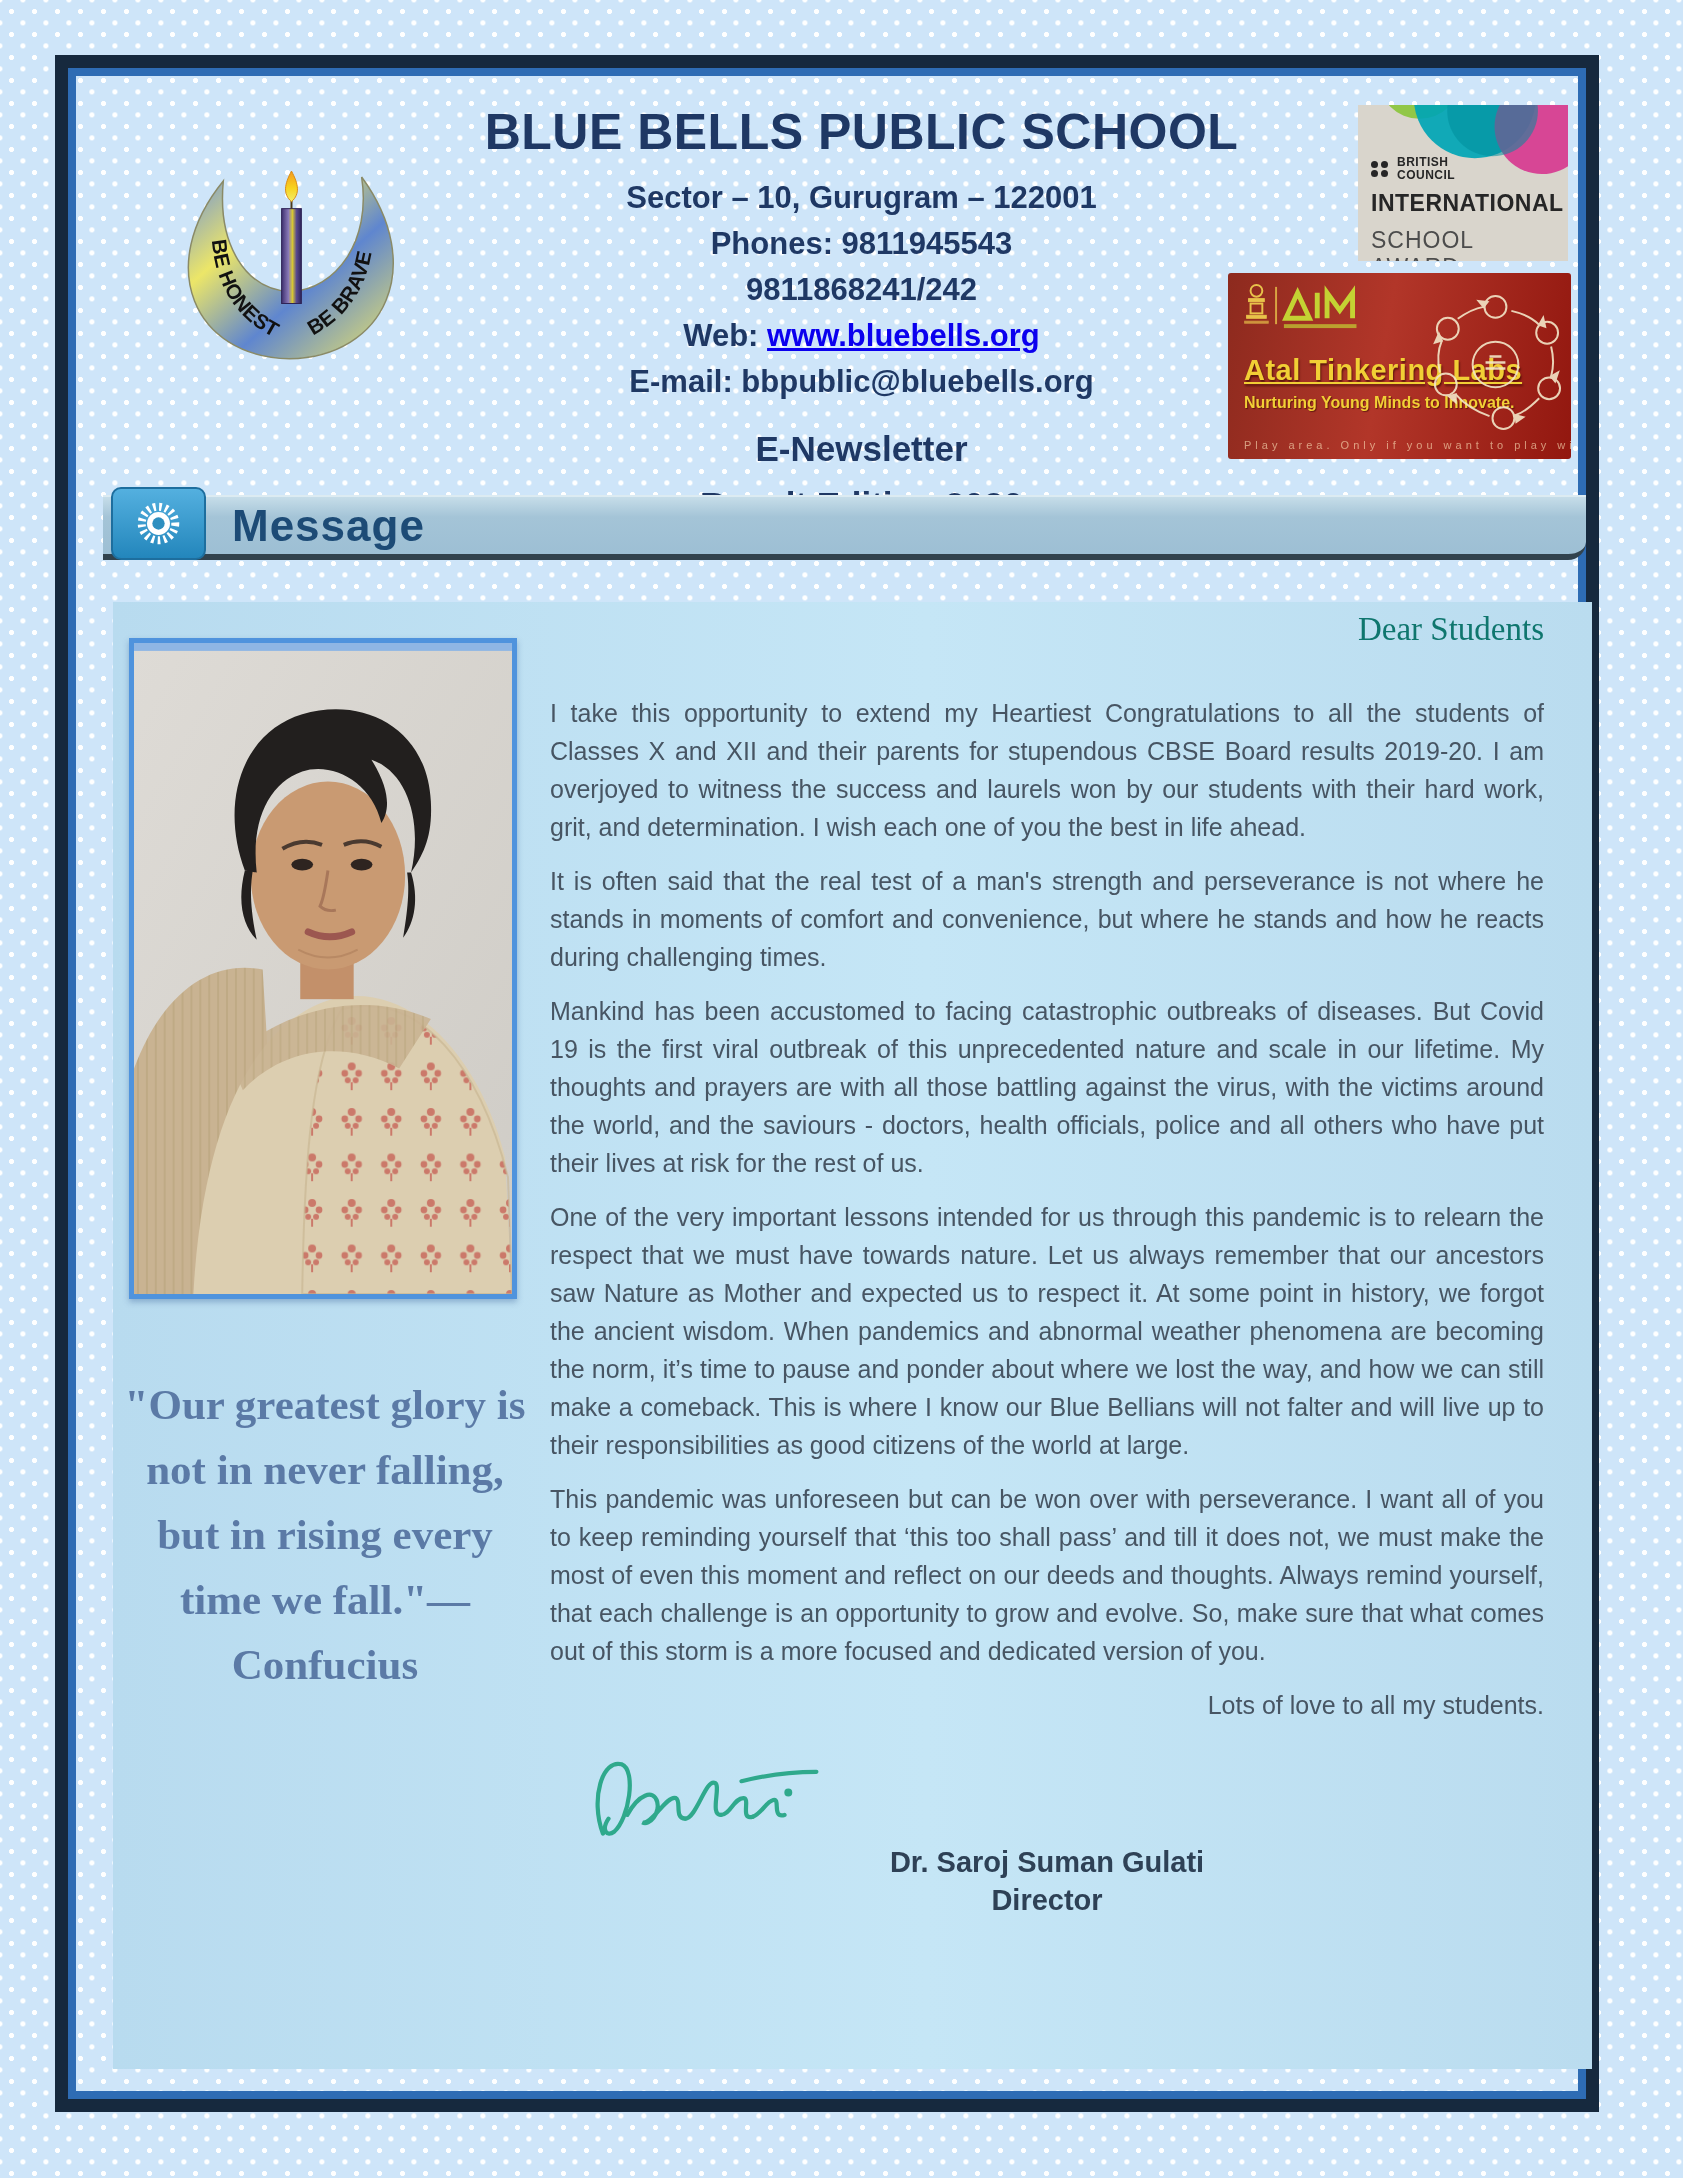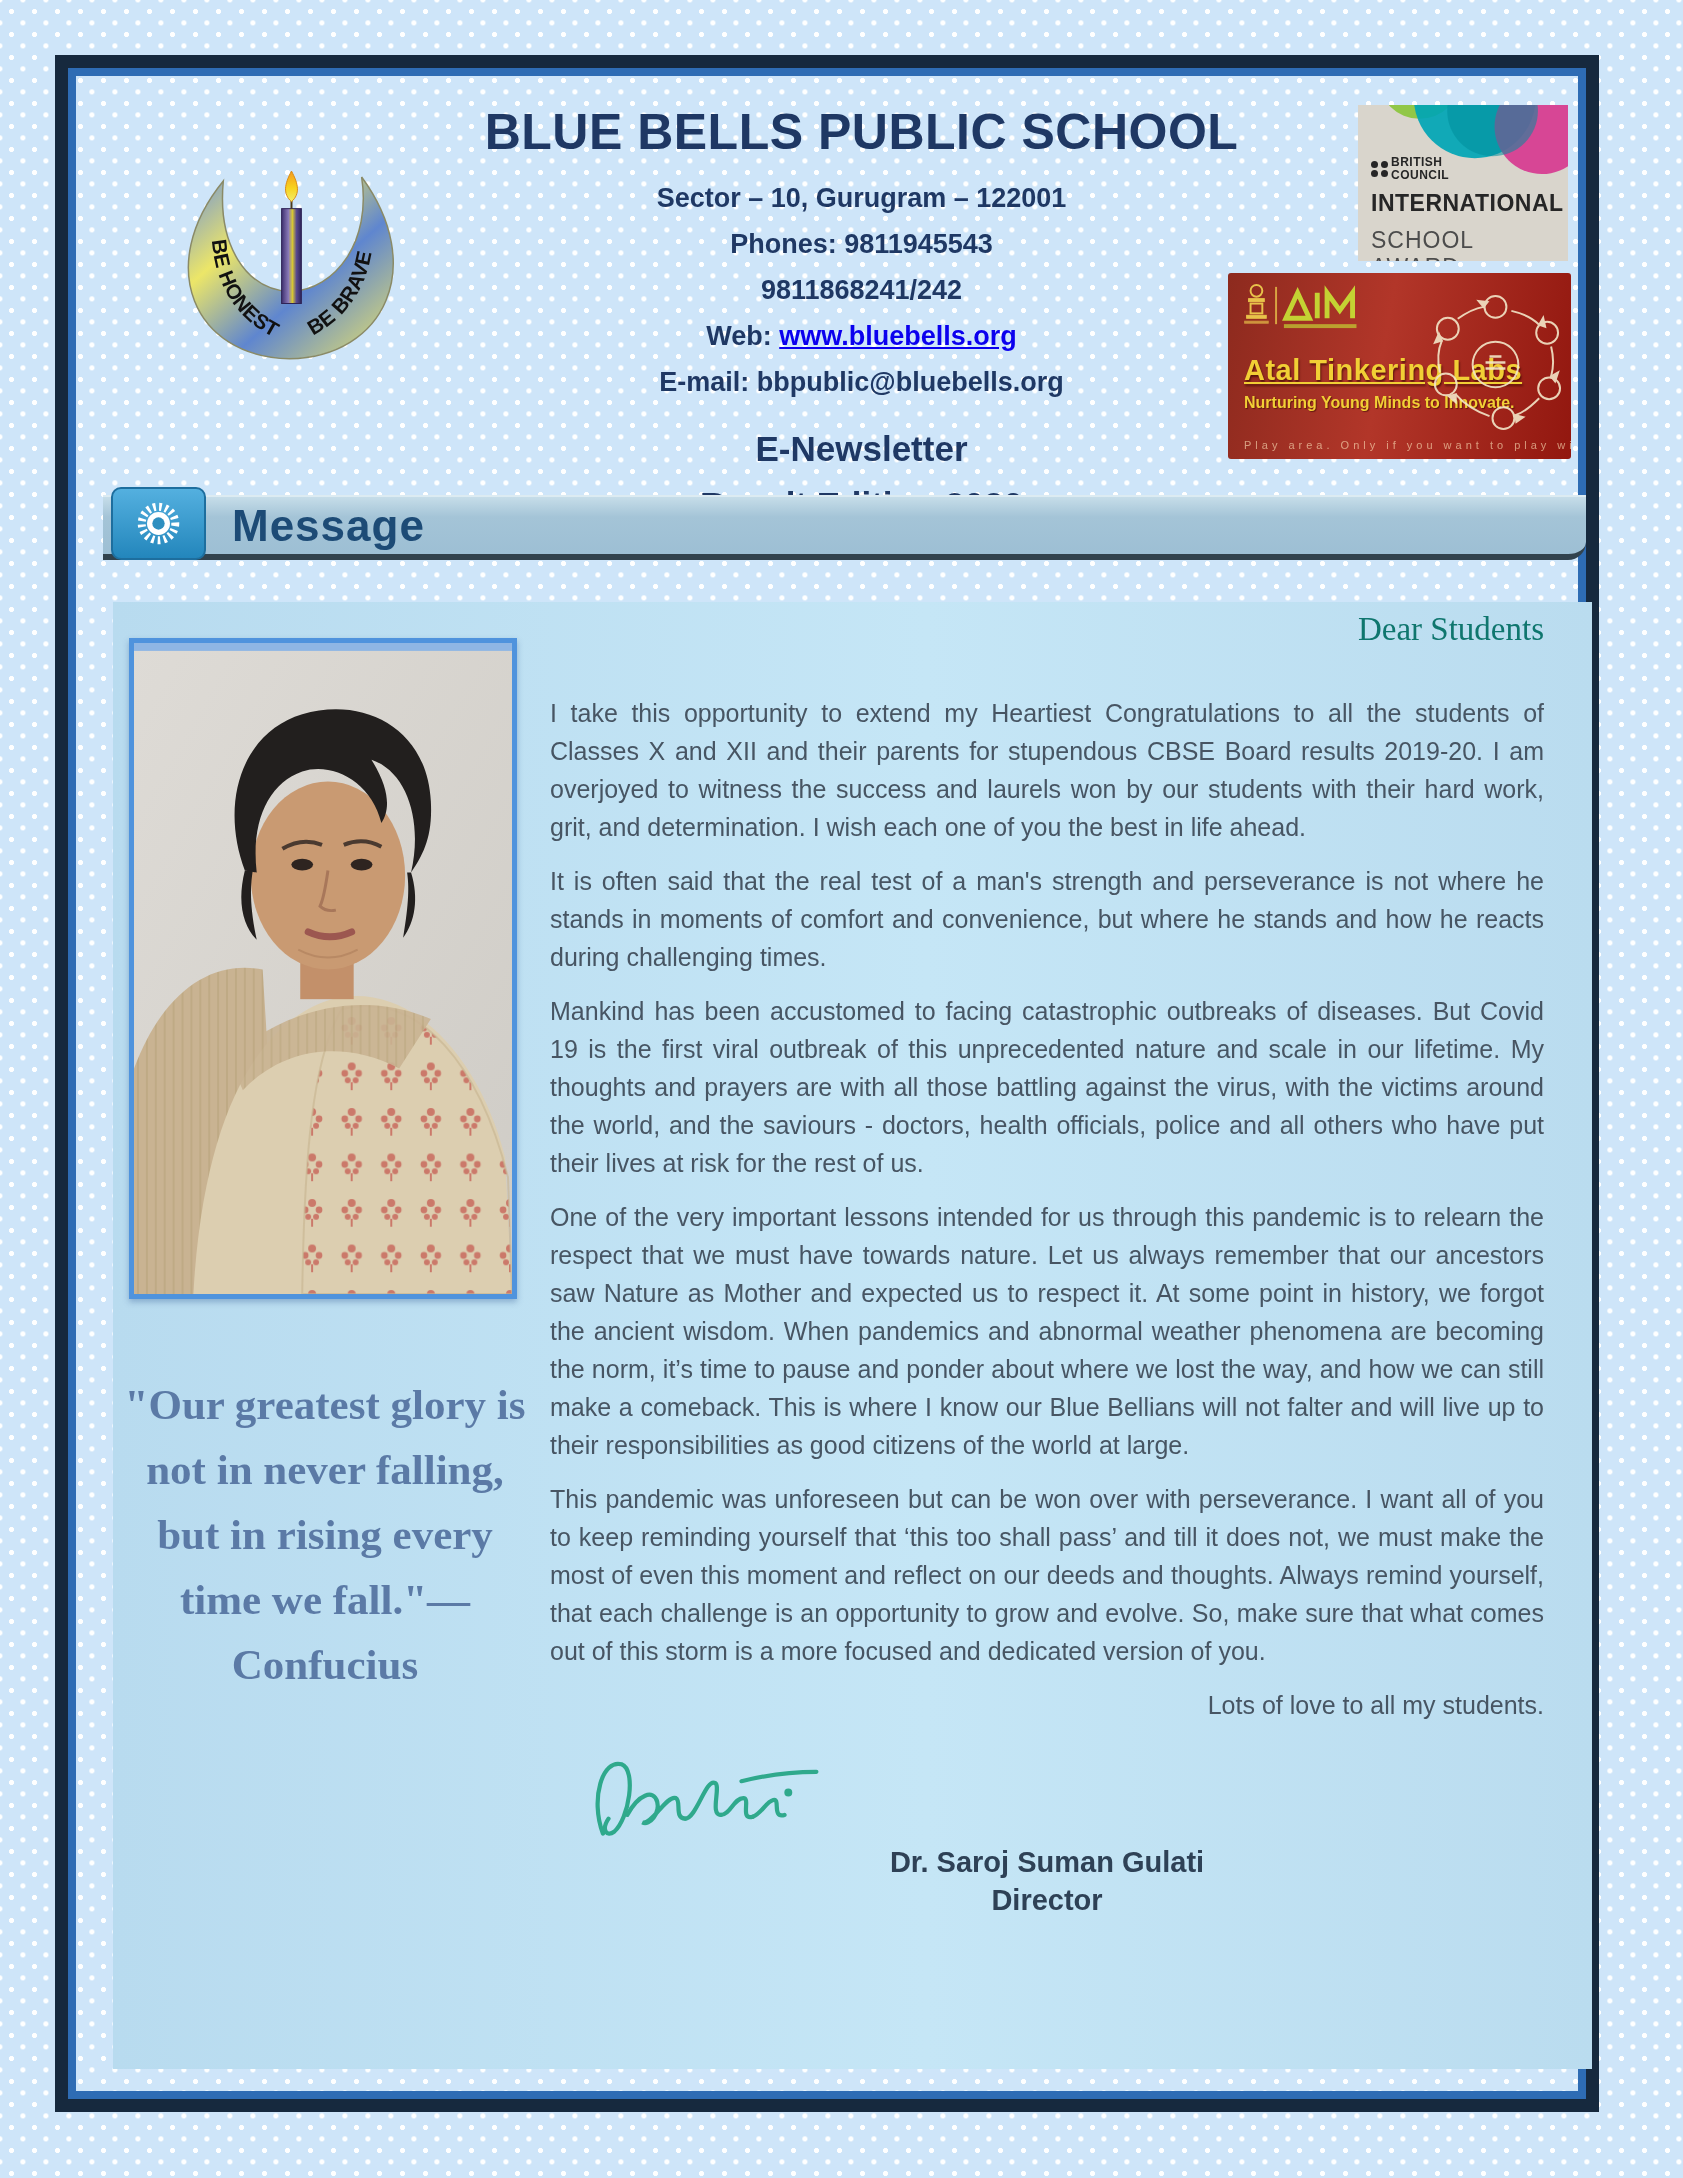--- a/index.html
+++ b/index.html
@@ -15,29 +15,29 @@
   }
   .frame{
     position:absolute;left:55px;top:55px;width:1544px;height:2057px;
     border:13px solid #16293e;box-sizing:border-box;
     box-shadow:inset 0 0 0 8px #2e6cb4;
   }
   
   .logo-wrap{position:absolute;left:166px;top:147px;width:249px;height:230px;}
   .header-center{position:absolute;left:416px;top:103px;width:891px;text-align:center;color:#1f3864;}
   .school-name{font-size:50px;font-weight:bold;letter-spacing:0.5px;margin:0 0 14px 0;}
-  .contact-line{font-size:27px;font-weight:bold;line-height:46px;}
+  .contact-line{font-size:31px;font-weight:bold;line-height:46px;}
   .weblink{color:#0b00ee;text-decoration:underline;cursor:pointer;}
   .newsletter{font-size:35px;font-weight:bold;margin-top:24px;}
   .edition{font-size:35px;font-weight:bold;margin-top:16px;}
   
   .bc-badge{position:absolute;left:1358px;top:105px;width:210px;height:156px;background:#d9d5cc;overflow:hidden;}
   .bc-badge svg{position:absolute;left:0;top:0;}
   .bc-textblock{position:absolute;left:13px;top:51px;}
-  .bc-logo-row{display:flex;align-items:center;gap:2px;}
+  .bc-logo-row{display:flex;align-items:center;gap:8px;}
   .bc-dots{display:grid;grid-template-columns:8px 8px;grid-gap:2px;}
   .bc-dots i{width:7px;height:7px;border-radius:50%;background:#262626;}
   .bc-org{font-size:12px;font-weight:bold;color:#262626;line-height:13px;letter-spacing:0.5px;}
   .bc-line1{font-size:23px;font-weight:900;color:#262626;margin-top:8px;letter-spacing:0.5px;}
   .bc-line2{font-size:23px;color:#4c4c4c;margin-top:10px;letter-spacing:1px;}
   .bc-years{font-size:19px;color:#6d6d6d;margin-top:4px;}
   .atl-badge{position:absolute;left:1228px;top:273px;width:343px;height:186px;border-radius:3px;
     background:linear-gradient(100deg,#8d2a1e 0%,#b23629 45%,#92170f 100%);overflow:hidden;}
   .atl-title{position:absolute;left:16px;top:81px;font-size:29px;font-weight:bold;color:#f1cf35;
     text-decoration:underline;text-shadow:1px 2px 2px rgba(60,10,0,.7);letter-spacing:0.5px;}

